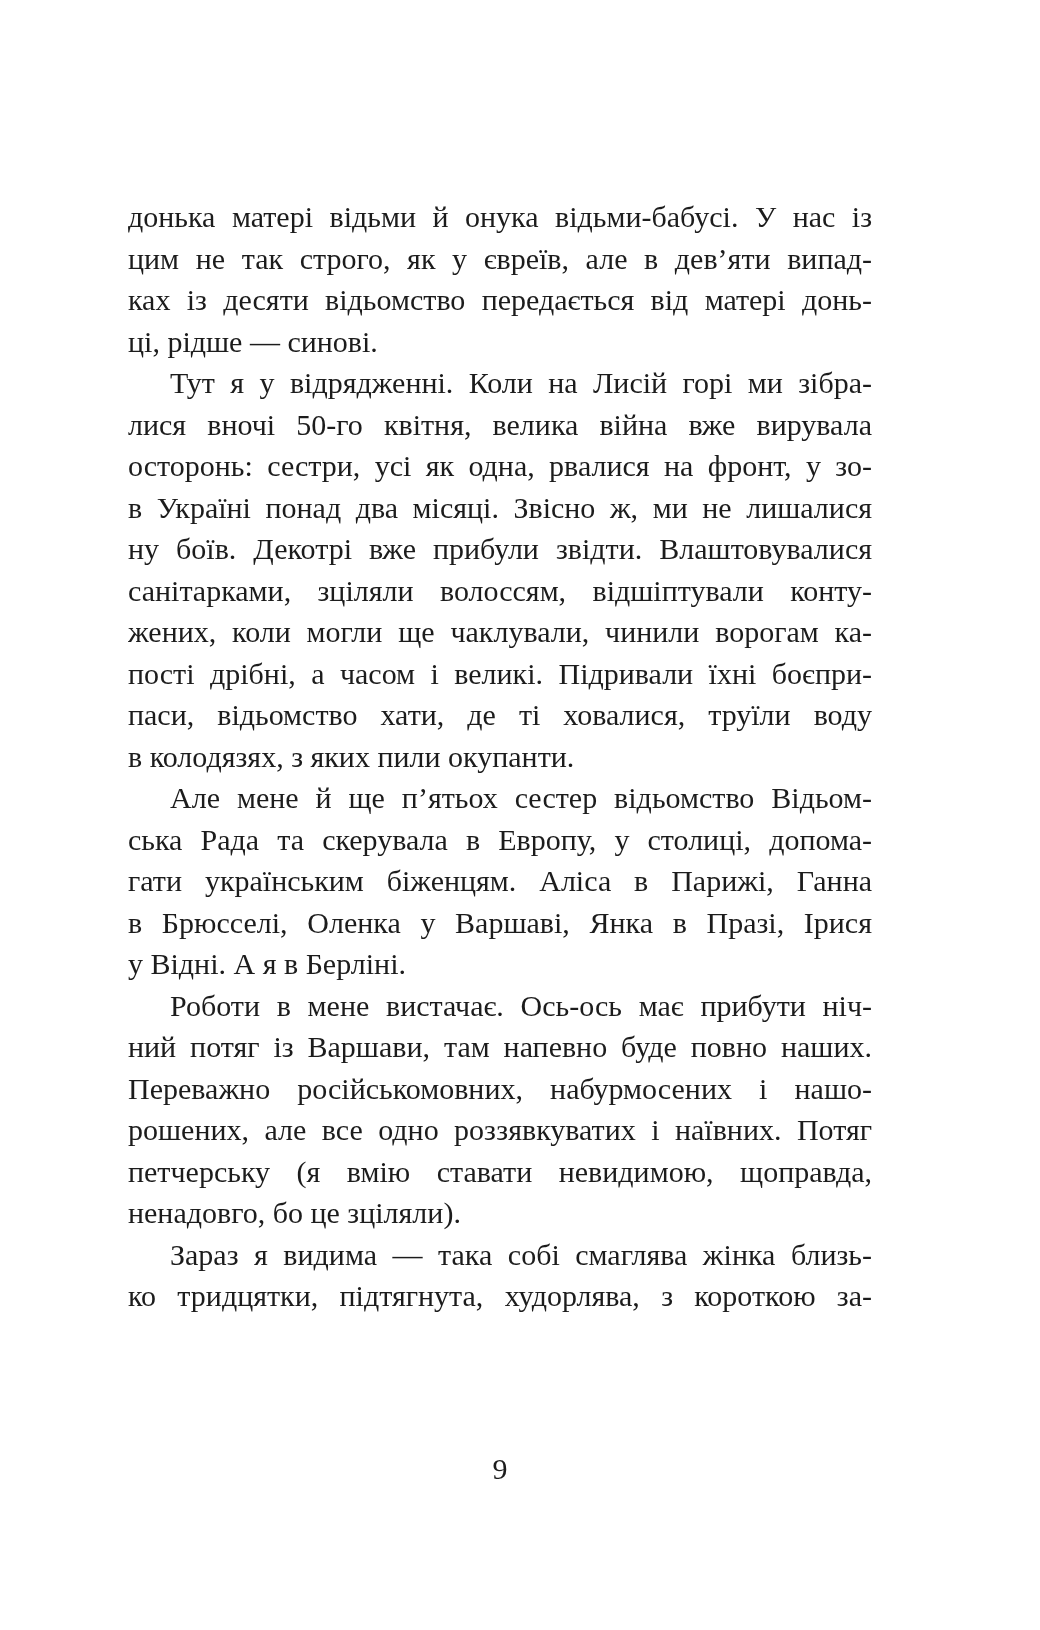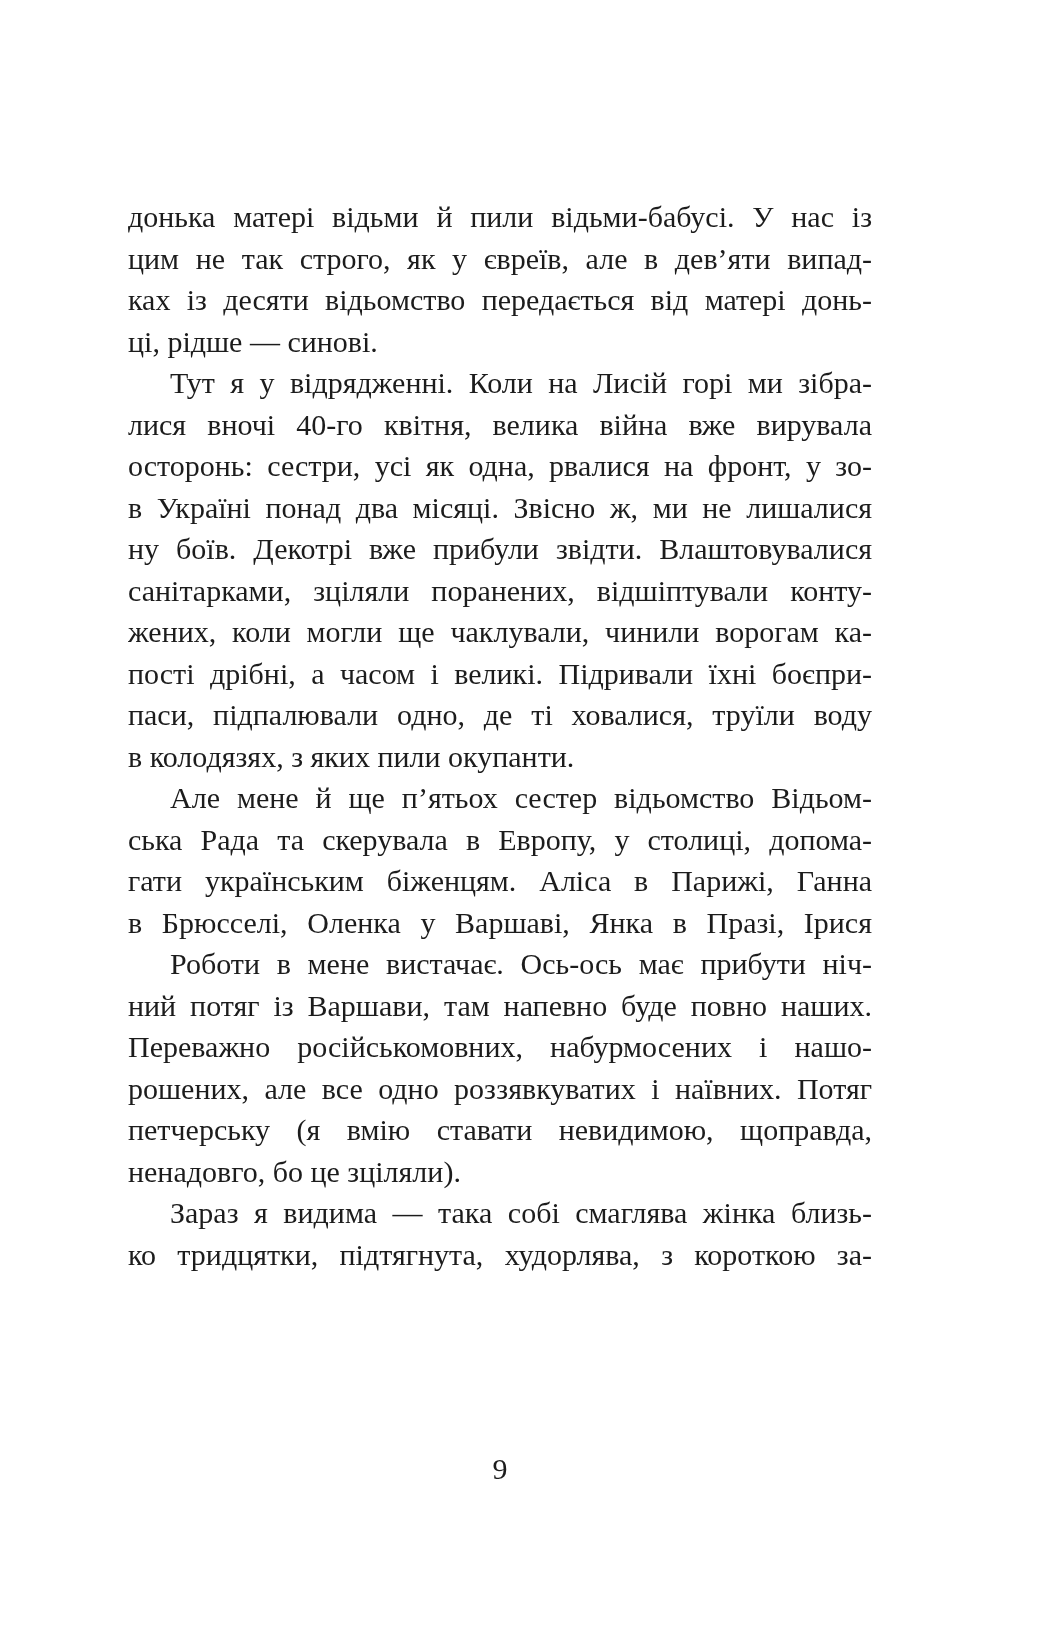--- a/index.html
+++ b/index.html
@@ -50,44 +50,45 @@
     line-height:41.5px;
   }
 </style>
 </head>
 <body>
 
 <div class="page">
   <div class="text-block">
 
     <div class="paragraph">
-      <div class="line">донька матері відьми й пили відьми-бабусі. У нас із</div>
+      <div class="line">донька матері відьми й онука відьми-бабусі. У нас із</div>
       <div class="line">цим не так строго, як у євреїв, але в дев’яти випад-</div>
       <div class="line">ках із десяти відьомство передається від матері донь-</div>
       <div class="line last">ці, рідше — синові.</div>
     </div>
 
     <div class="paragraph">
       <div class="line indent">Тут я у відрядженні. Коли на Лисій горі ми зібра-</div>
-      <div class="line">лися вночі 40-го квітня, велика війна вже вирувала</div>
+      <div class="line">лися вночі 50-го квітня, велика війна вже вирувала</div>
       <div class="line">осторонь: сестри, усі як одна, рвалися на фронт, у зо-</div>
       <div class="line">в Україні понад два місяці. Звісно ж, ми не лишалися</div>
       <div class="line">ну боїв. Декотрі вже прибули звідти. Влаштовувалися</div>
-      <div class="line">санітарками, зціляли поранених, відшіптували конту-</div>
+      <div class="line">санітарками, зціляли волоссям, відшіптували конту-</div>
       <div class="line">жених, коли могли ще чаклували, чинили ворогам ка-</div>
       <div class="line">пості дрібні, а часом і великі. Підривали їхні боєпри-</div>
-      <div class="line">паси, підпалювали одно, де ті ховалися, труїли воду</div>
+      <div class="line">паси, відьомство хати, де ті ховалися, труїли воду</div>
       <div class="line last">в колодязях, з яких пили окупанти.</div>
     </div>
 
     <div class="paragraph">
       <div class="line indent">Але мене й ще п’ятьох сестер відьомство Відьом-</div>
       <div class="line">ська Рада та скерувала в Европу, у столиці, допома-</div>
       <div class="line">гати українським біженцям. Аліса в Парижі, Ганна</div>
       <div class="line">в Брюсселі, Оленка у Варшаві, Янка в Празі, Ірися</div>
+      <div class="line last">у Відні. А я в Берліні.</div>
     </div>
 
     <div class="paragraph">
       <div class="line indent">Роботи в мене вистачає. Ось-ось має прибути ніч-</div>
       <div class="line">ний потяг із Варшави, там напевно буде повно наших.</div>
       <div class="line">Переважно російськомовних, набурмосених і нашо-</div>
       <div class="line">рошених, але все одно роззявкуватих і наївних. Потяг</div>
       <div class="line">петчерську (я вмію ставати невидимою, щоправда,</div>
       <div class="line last">ненадовго, бо це зціляли).</div>
     </div>

